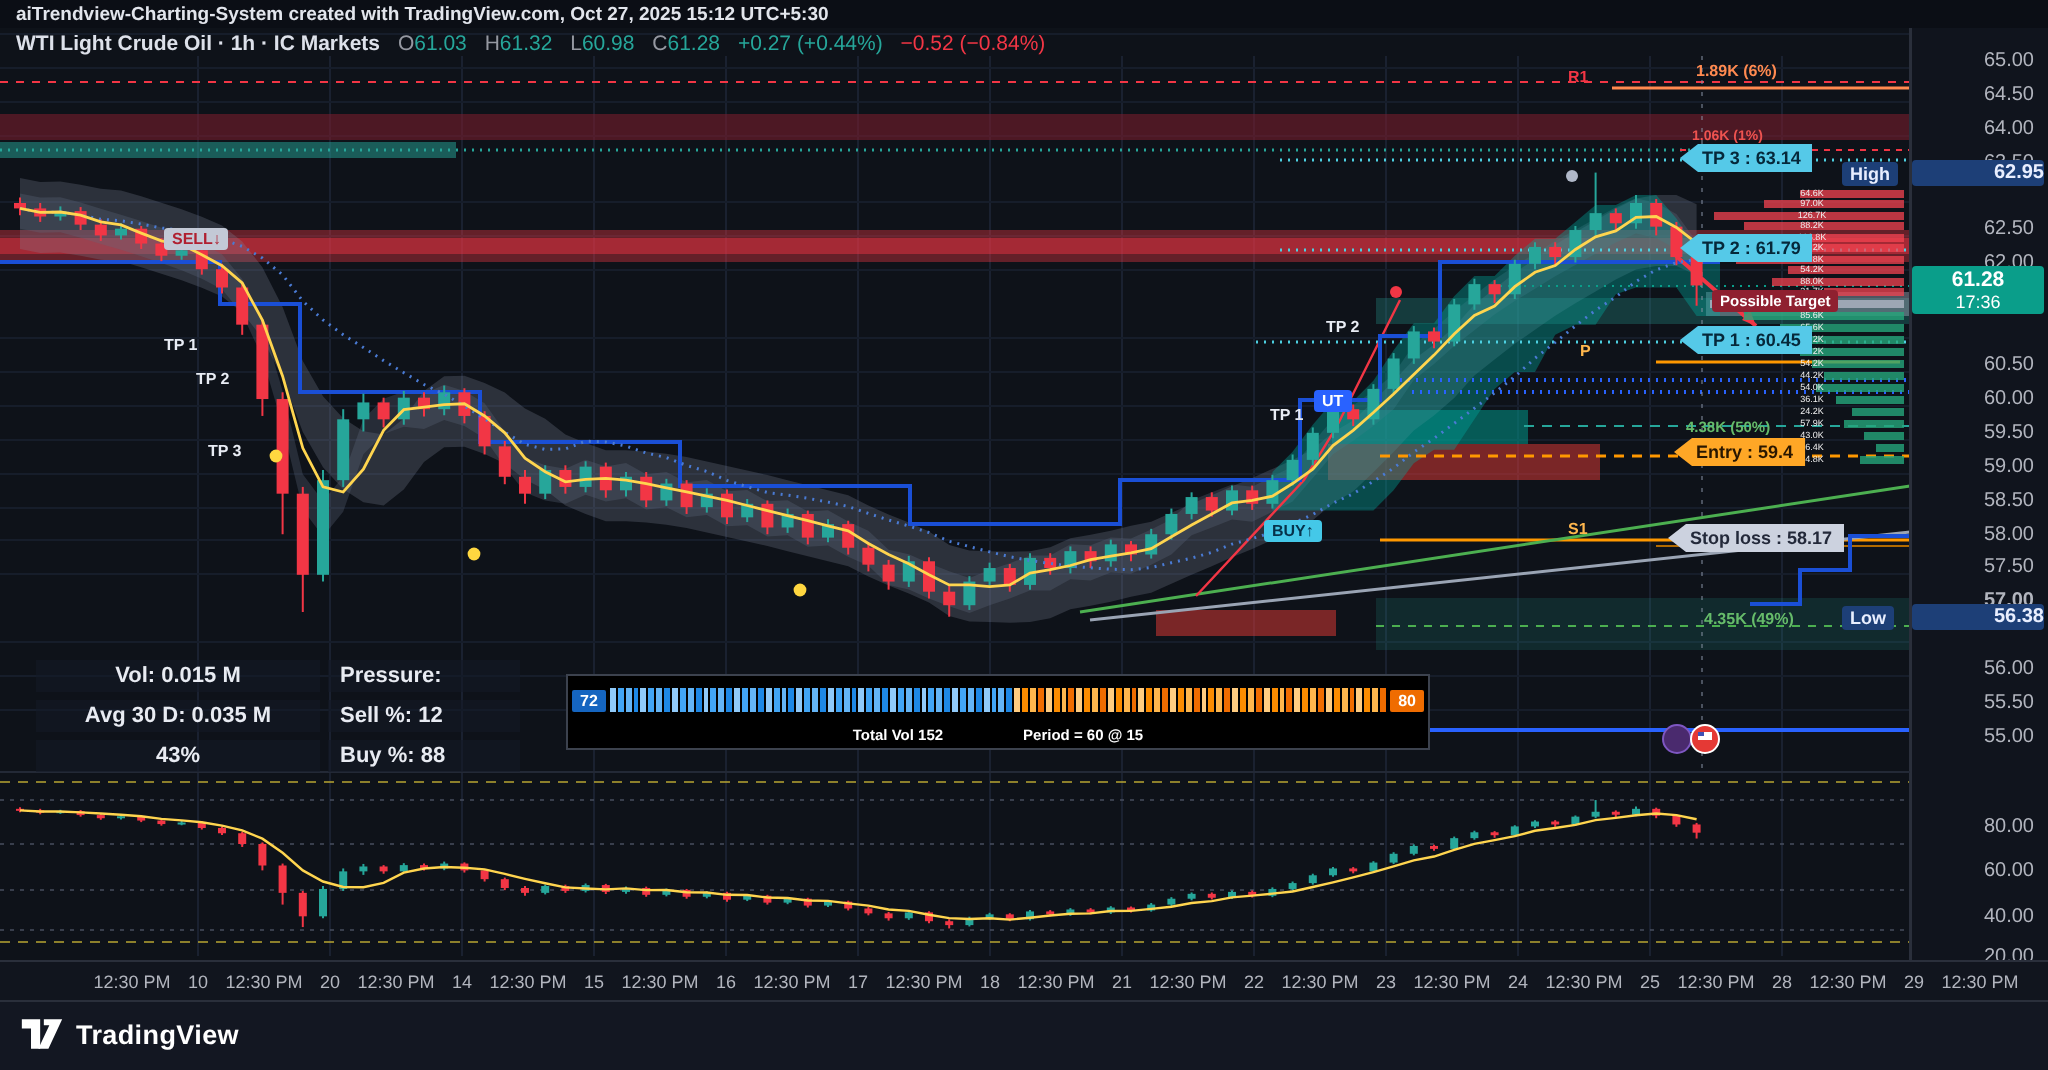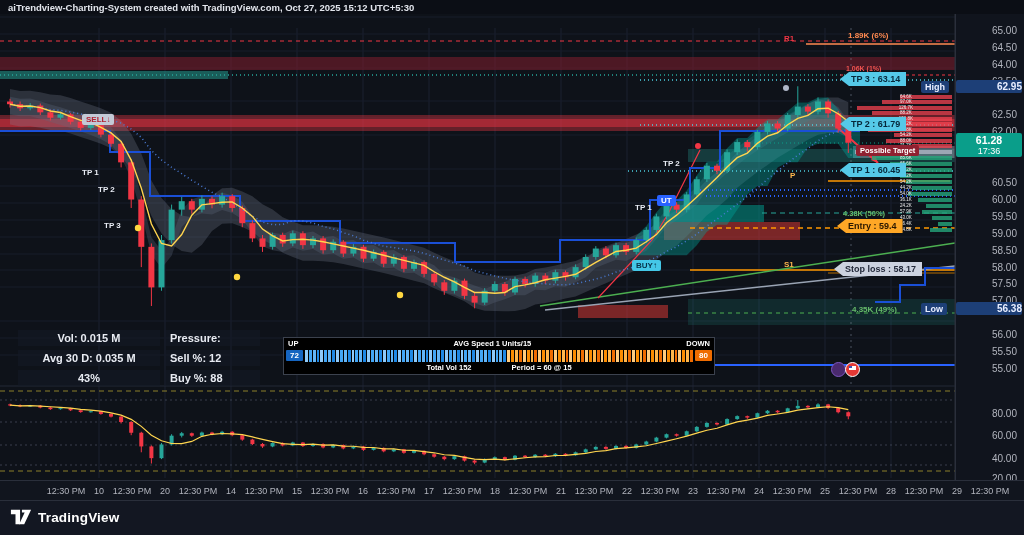--- a/index.html
+++ b/index.html
@@ -55,20 +55,29 @@
   .dotico{position:absolute;width:13px;height:13px;border-radius:50%;z-index:6;}
 </style>
 </head>
 <body>
 
 <div id="app">
   <div id="topbar" class="abs">
     <span>aiTrendview-Charting-System created with TradingView.com, Oct 27, 2025 15:12 UTC+5:30</span>
   </div>
 
+  <div id="legend" class="abs">
+    <span class="sym">WTI Light Crude Oil · 1h · IC Markets</span>
+    <span class="k">O</span><span class="g">61.03</span>
+    <span class="k">H</span><span class="g">61.32</span>
+    <span class="k">L</span><span class="g">60.98</span>
+    <span class="k">C</span><span class="g">61.28</span>
+    <span class="g" style="margin-left:6px">+0.27 (+0.44%)</span>
+    <span class="r">−0.52 (−0.84%)</span>
+  </div>
 
   <svg id="cv" class="abs" width="1024" height="535">
       <line x1="99" y1="28" x2="99" y2="478" stroke="#1a2130" stroke-width="1"></line>
       <line x1="165" y1="28" x2="165" y2="478" stroke="#1a2130" stroke-width="1"></line>
       <line x1="231" y1="28" x2="231" y2="478" stroke="#1a2130" stroke-width="1"></line>
       <line x1="297" y1="28" x2="297" y2="478" stroke="#1a2130" stroke-width="1"></line>
       <line x1="363" y1="28" x2="363" y2="478" stroke="#1a2130" stroke-width="1"></line>
       <line x1="429" y1="28" x2="429" y2="478" stroke="#1a2130" stroke-width="1"></line>
       <line x1="495" y1="28" x2="495" y2="478" stroke="#1a2130" stroke-width="1"></line>
       <line x1="561" y1="28" x2="561" y2="478" stroke="#1a2130" stroke-width="1"></line>
@@ -544,21 +553,21 @@
       <span class="ptick" style="top: 95px;">62.50</span>
       <span class="ptick" style="top: 112px;">62.00</span>
       <span class="ptick" style="top: 129px;">61.50</span>
       <span class="ptick" style="top: 163px;">60.50</span>
       <span class="ptick" style="top: 180px;">60.00</span>
       <span class="ptick" style="top: 197px;">59.50</span>
       <span class="ptick" style="top: 214px;">59.00</span>
       <span class="ptick" style="top: 231px;">58.50</span>
       <span class="ptick" style="top: 248px;">58.00</span>
       <span class="ptick" style="top: 264px;">57.50</span>
-      <span class="ptick" style="top: 281px;">57.00</span>
+      <span class="ptick" style="top: 281px; font-weight: bold;">57.00</span>
       <span class="ptick" style="top: 315px;">56.00</span>
       <span class="ptick" style="top: 332px;">55.50</span>
       <span class="ptick" style="top: 349px;">55.00</span>
       <span class="ptick" style="top: 394px;">80.00</span>
       <span class="ptick" style="top: 416px;">60.00</span>
       <span class="ptick" style="top: 439px;">40.00</span>
       <span class="ptick" style="top: 459px; margin-left: 16px;">20.00</span>
     </div>
   <div id="timebar" class="abs"></div>
 
@@ -606,25 +615,20 @@
         <span class="c1">Avg 30 D: 0.035 M</span>
         <span class="c2">Sell %: 12</span>
       </div>
     <div class="row">
         <span class="c1">43%</span>
         <span class="c2">Buy %: 88</span>
       </div>
   </div>
 
   <div id="gauge">
-    <div class="gh">
-      <span>UP</span>
-      <span>AVG Speed 1 Units/15</span>
-      <span>DOWN</span>
-    </div>
     <div class="gb">
       <span class="gval b">72</span>
       <div id="gsegs">
           <i style="background: rgb(144, 202, 249);"></i>
           <i style="background: rgb(66, 165, 245);"></i>
           <i style="background: rgb(100, 181, 246);"></i>
           <i style="background: rgb(30, 136, 229);"></i>
           <i style="background: rgb(144, 202, 249);"></i>
           <i style="background: rgb(66, 165, 245);"></i>
           <i style="background: rgb(100, 181, 246);"></i>

